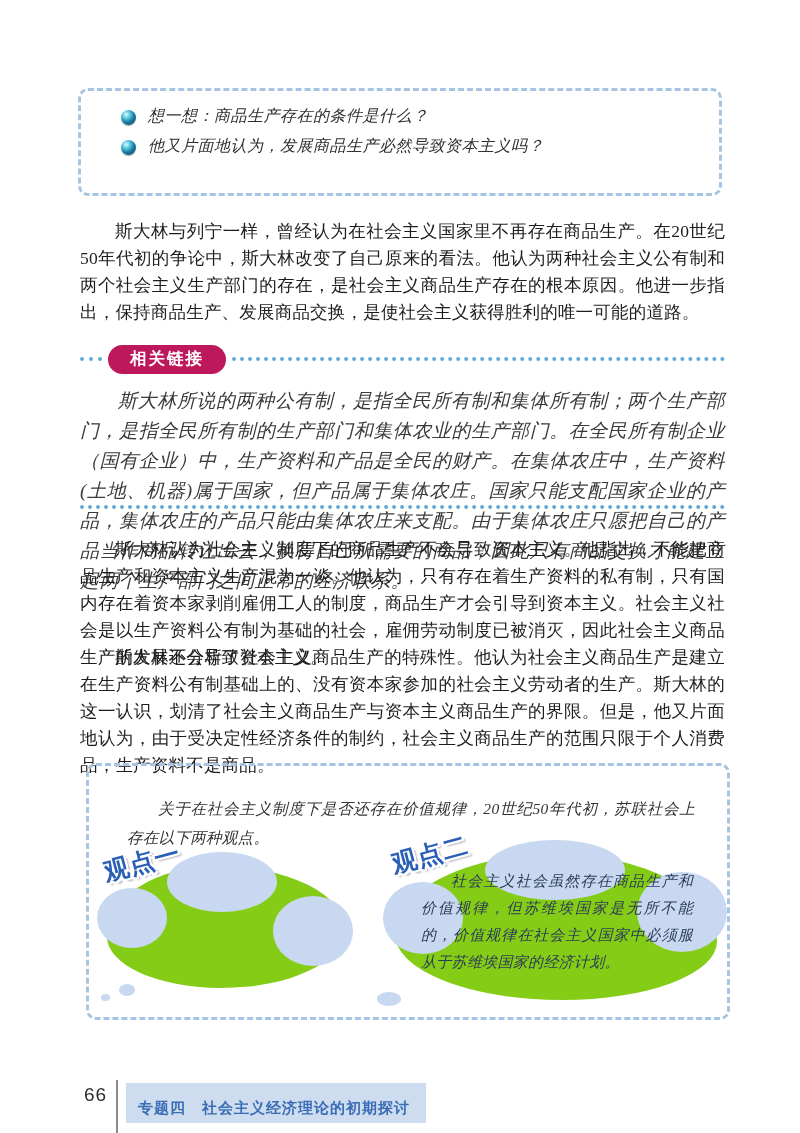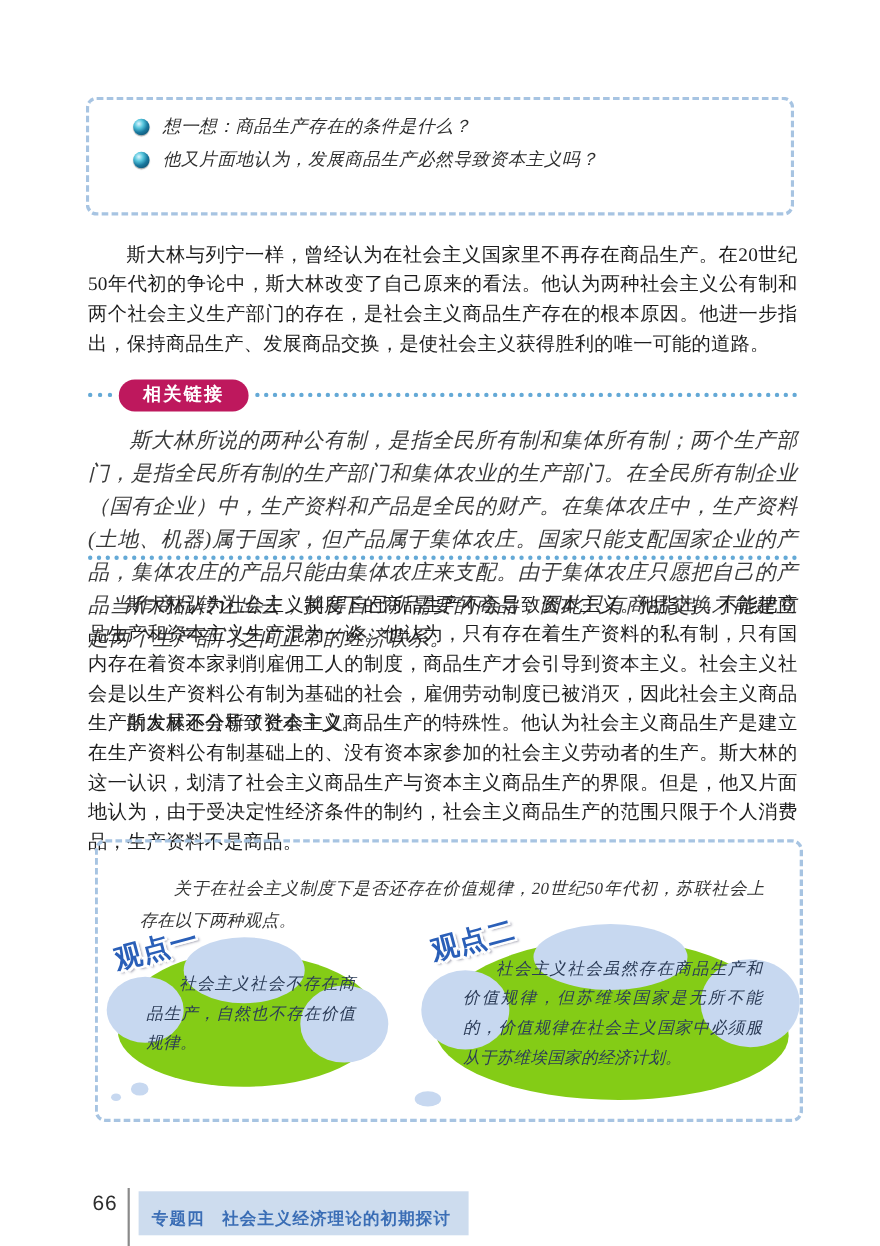--- a/index.html
+++ b/index.html
@@ -11,21 +11,21 @@
     color:#222;
     overflow:hidden;
   }
   
   .questions-box{
     position:absolute;left:78px;top:88px;width:644px;height:108px;
     border:3px dashed #a7c4e2;border-radius:10px;
     box-sizing:border-box;
     padding:14px 20px 10px 40px;
   }
-  .q-row{display:flex;align-items:flex-start;margin-bottom:9px;}
+  .q-row{display:flex;align-items:center;margin-bottom:9px;}
   .q-bullet{
     flex:0 0 15px;width:15px;height:15px;border-radius:50%;
     margin:3px 12px 0 0;
     background:radial-gradient(circle at 35% 30%, #dff6ff 0%, #56c6dd 28%, #19799f 55%, #0a3c58 100%);
     box-shadow:0 1px 1px rgba(0,0,0,0.35);
   }
   .q-text{
     font-size:16px;line-height:21px;color:#2f2f2f;
     font-style:italic;letter-spacing:0.5px;
   }
@@ -153,21 +153,20 @@
   <div class="para" style="top:536px;">斯大林认为社会主义制度下的商品生产不会导致资本主义。他指出，不能把商品生产和资本主义生产混为一谈。他认为，只有存在着生产资料的私有制，只有国内存在着资本家剥削雇佣工人的制度，商品生产才会引导到资本主义。社会主义社会是以生产资料公有制为基础的社会，雇佣劳动制度已被消灭，因此社会主义商品生产的发展不会导致资本主义。</div>
 
   <div class="vp-box">
     <div class="vp-intro">关于在社会主义制度下是否还存在价值规律，20世纪50年代初，苏联社会上存在以下两种观点。</div>
 
     <div class="vp-label vp-label1">观点一</div>
     <div class="bubble bubble1">
       <span class="lobe" style="left:-10px;top:22px;width:70px;height:60px;"></span>
       <span class="lobe" style="right:-8px;top:30px;width:80px;height:70px;"></span>
       <span class="lobe" style="left:60px;top:-14px;width:110px;height:60px;"></span>
-      <div class="bubble-text">社会主义社会不存在商品生产，自然也不存在价值规律。</div>
     </div>
     <span class="trail-dot" style="left:30px;top:218px;width:16px;height:12px;"></span>
     <span class="trail-dot" style="left:12px;top:228px;width:9px;height:7px;"></span>
 
     <div class="vp-label vp-label2">观点二</div>
     <div class="bubble bubble2">
       <span class="lobe" style="left:-12px;top:28px;width:80px;height:72px;"></span>
       <span class="lobe" style="right:-10px;top:18px;width:90px;height:80px;"></span>
       <span class="lobe" style="left:90px;top:-14px;width:140px;height:60px;"></span>
       <div class="bubble-text">社会主义社会虽然存在商品生产和价值规律，但苏维埃国家是无所不能的，价值规律在社会主义国家中必须服从于苏维埃国家的经济计划。</div>

